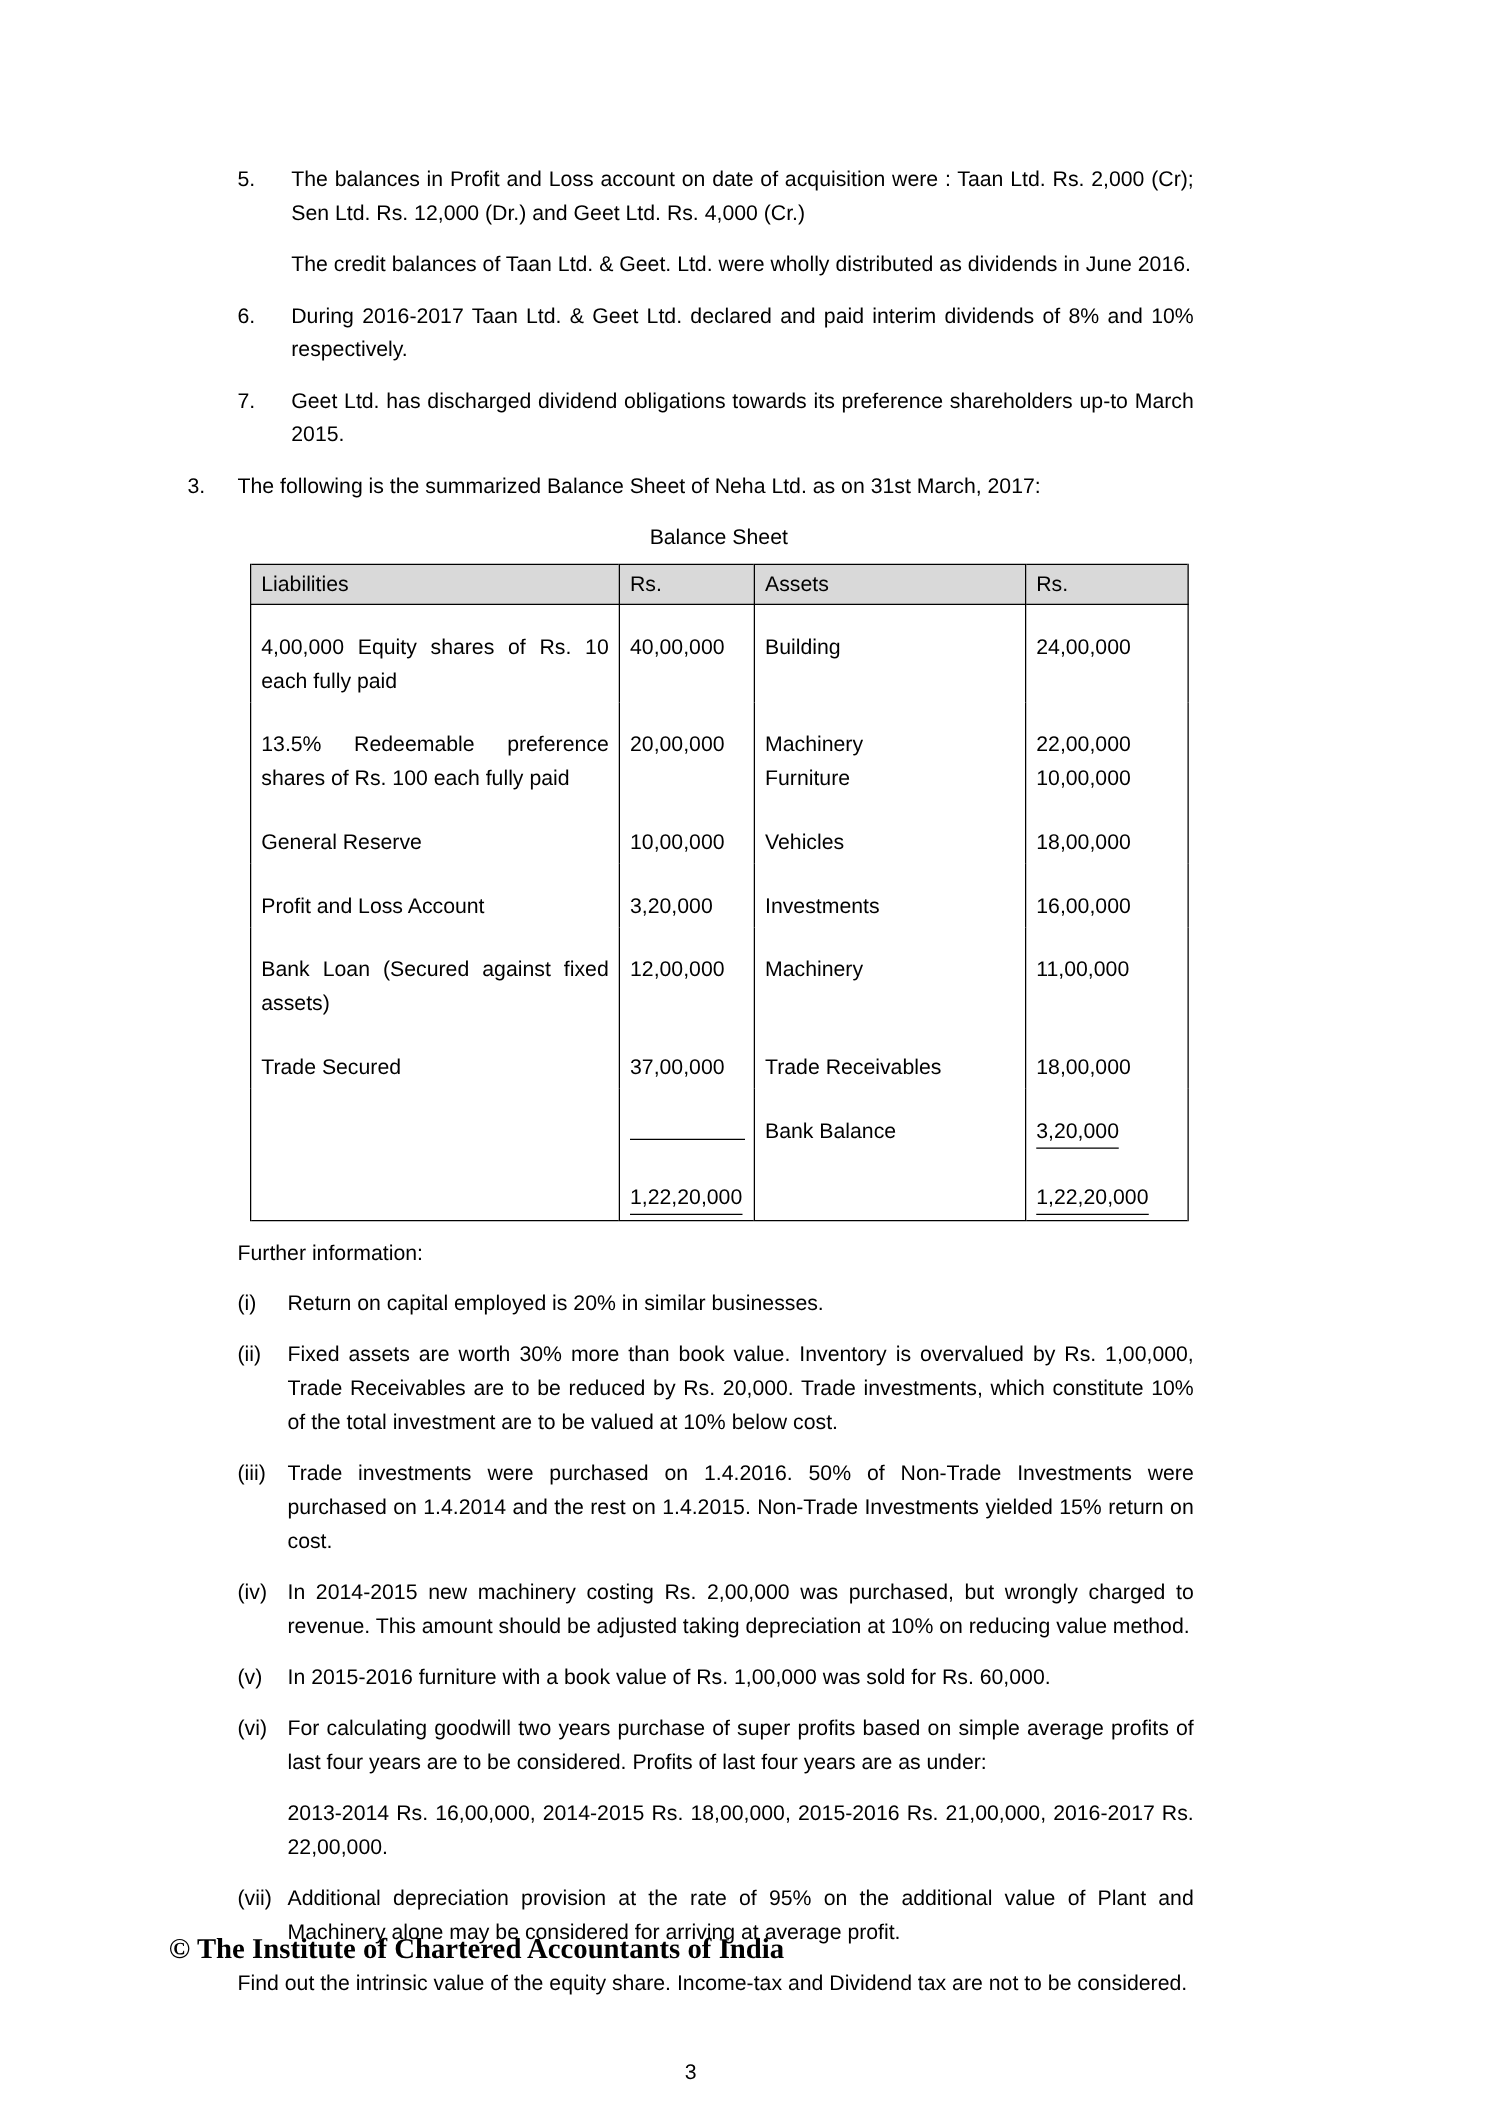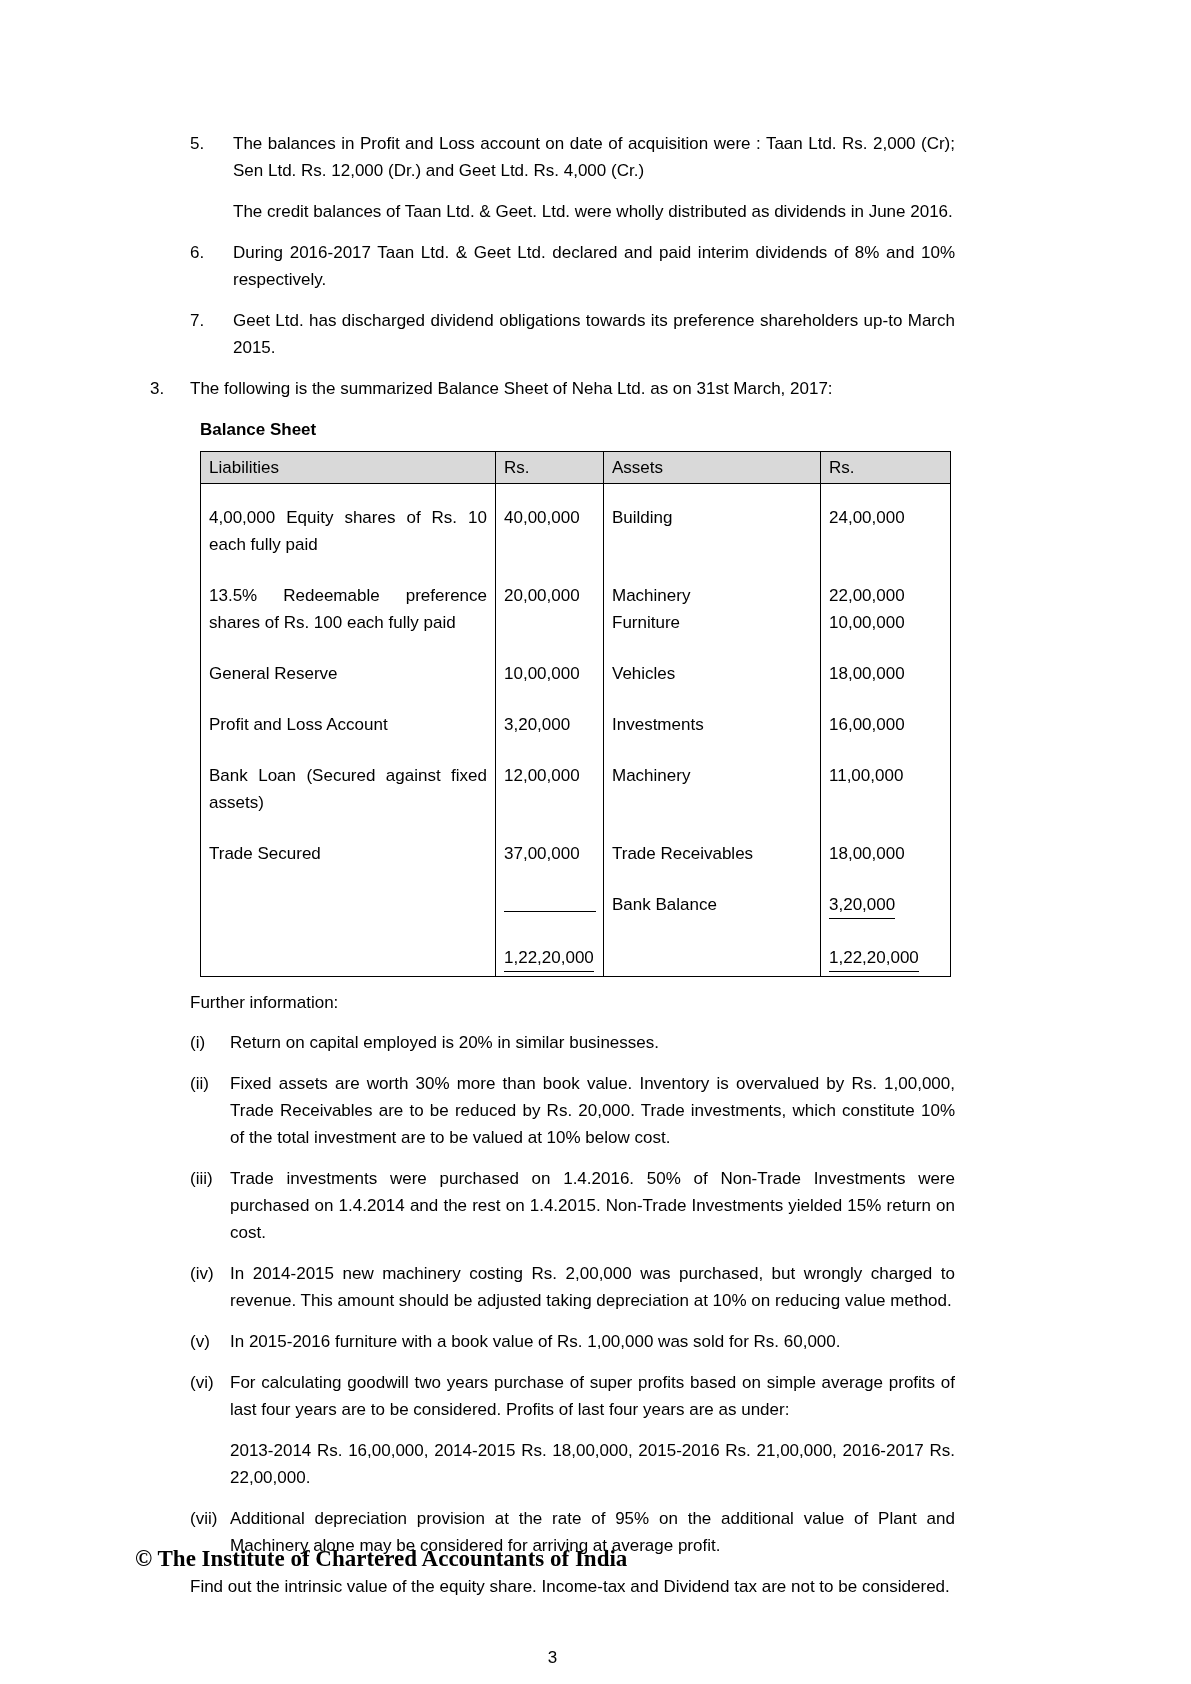--- a/index.html
+++ b/index.html
@@ -16,21 +16,21 @@
   }
   .content-area{padding:130px 236px 0 150px;}
   .num-item{display:flex;margin-bottom:14px;}
   .indent-1{padding-left:40px;}
   .marker{flex:0 0 43px;}
   .marker-sm{flex:0 0 40px;}
   .item-body{flex:1;min-width:0;}
   .para{text-align:justify;margin:0 0 14px 0;}
   .para:last-child{margin-bottom:0;}
   .bs-wrap{width:750px;margin:4px 0 12px 10px;}
-  .bs-title{font-weight:bold;text-align:left;margin:0 0 8px 0;}
+  .bs-title{font-weight:normal;text-align:center;margin:0 0 8px 0;}
   table.bs{border-collapse:collapse;width:750px;border:1px solid #000;table-layout:fixed;}
   table.bs th,table.bs td{
     border-left:1px solid #000;border-right:1px solid #000;
     padding:2px 8px;font-weight:normal;text-align:left;vertical-align:top;
     font-size:17px;line-height:27px;
   }
   table.bs thead th{background:#d9d9d9;border-bottom:1px solid #000;}
   table.bs td.liab{text-align:justify;}
   .amt{text-align:right;}
   td.vbottom{vertical-align:bottom;}

